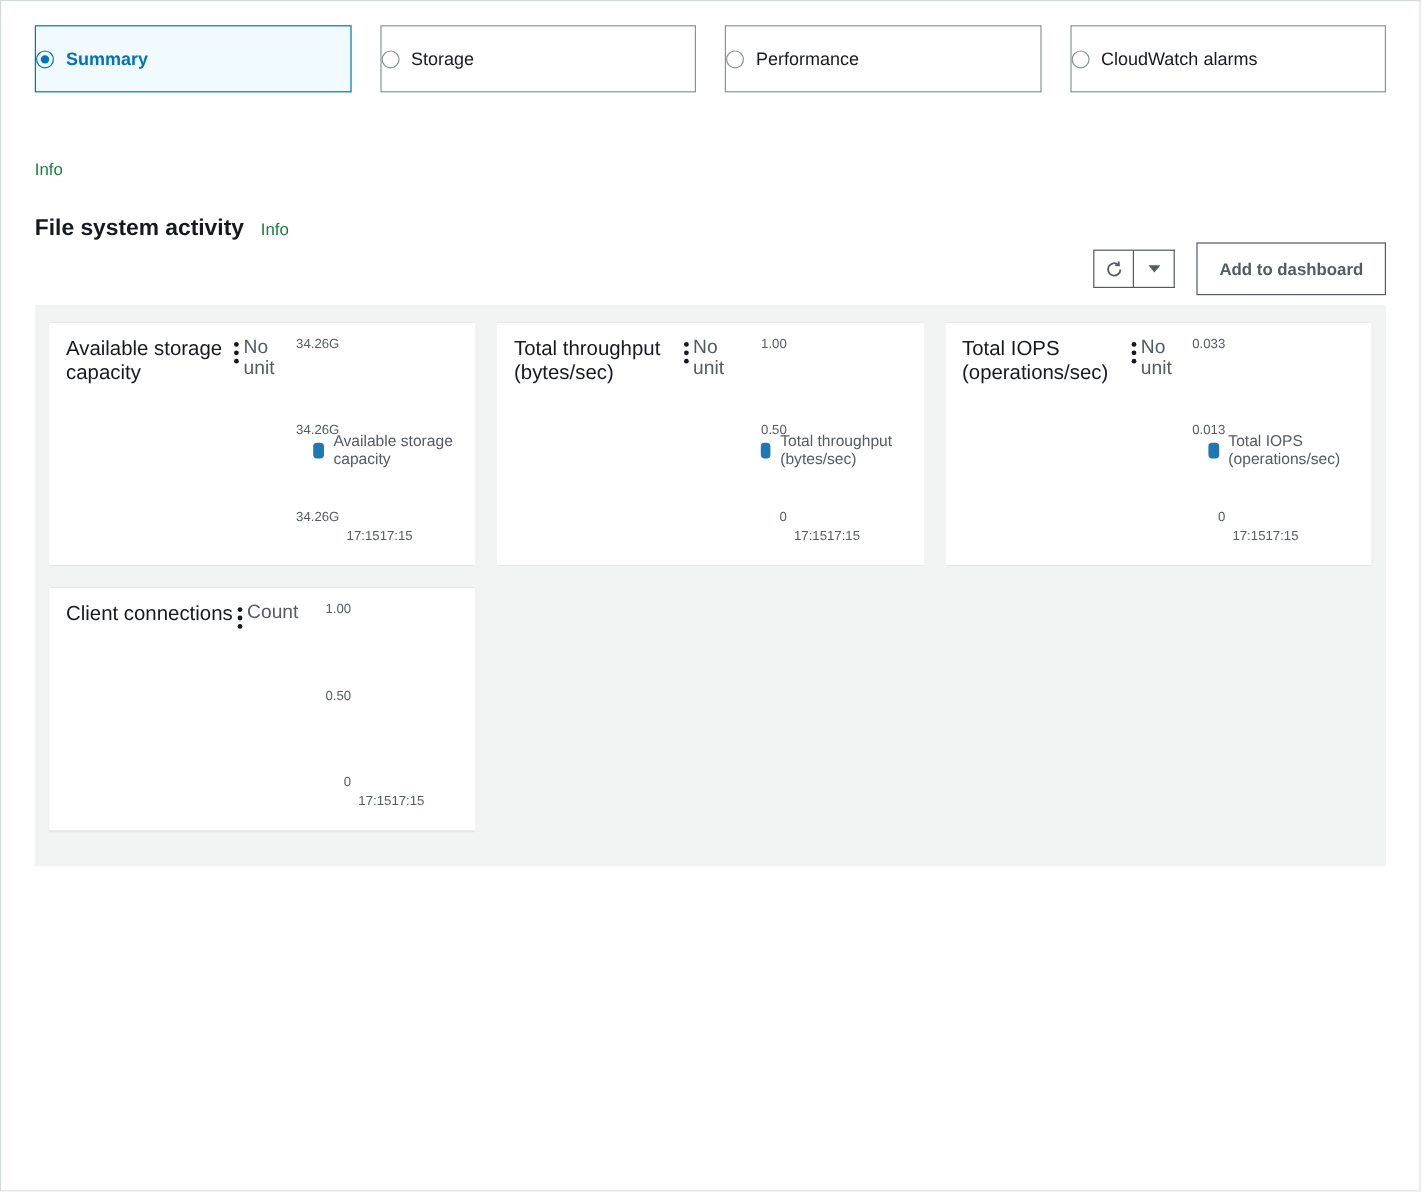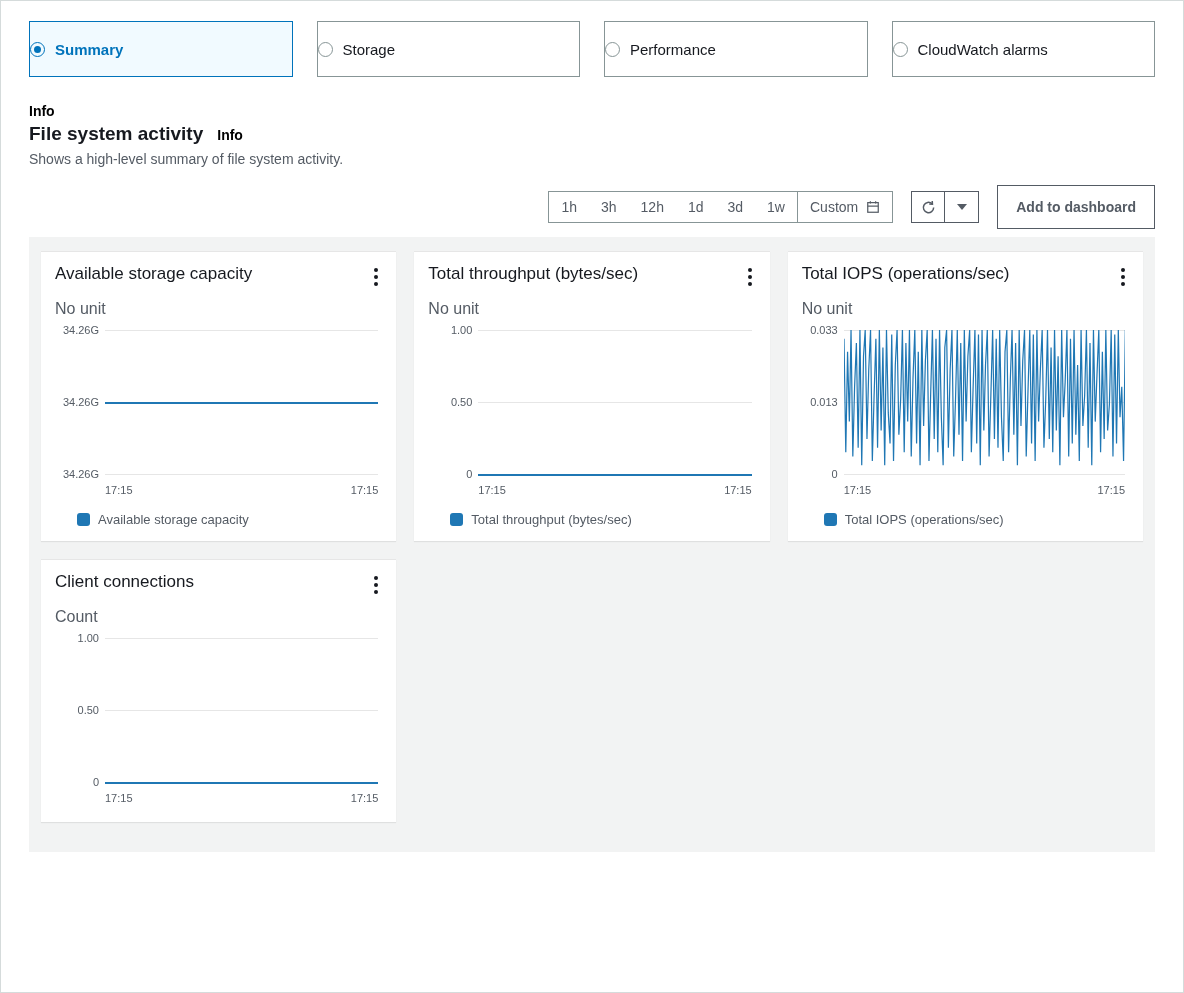--- a/index.html
+++ b/index.html
@@ -62,24 +62,25 @@
     align-items: baseline;
     gap: 14px;
     margin-top: 4px;
   }
   .section-title {
     font-size: 19px;
     font-weight: 700;
     color: #16191f;
   }
   .info-link {
-    color: #000000;
+    color: #15803d;
     font-size: 14px;
-    font-weight: 700;
-    cursor: pointer;
+    font-weight: 400;
+    cursor: pointer;
+    margin-top: 30px;
   }
   .section-desc {
     color: #545b64;
     font-size: 14px;
     margin: 6px 0 18px 0;
   }
   
   .toolbar-row {
     display: flex;
     justify-content: flex-end;
@@ -143,21 +144,21 @@
     display: grid;
     grid-template-columns: repeat(3, 1fr);
     gap: 18px;
   }
   .chart-card {
     background: #fff;
     border-top: 1px solid #e6e6e6;
     box-shadow: 0 1px 1px rgba(0,0,0,0.08);
     padding: 12px 14px 14px 14px;
     display: flex;
-    flex-direction: column;
+    flex-direction: row;
   }
   .chart-head {
     display: flex;
     justify-content: space-between;
     align-items: flex-start;
     margin-bottom: 10px;
   }
   .chart-title {
     font-size: 17px;
     font-weight: 400;
@@ -266,40 +267,22 @@
   </div>
 
   <div class="section-title-row">
     <span class="info-link">Info</span>
   </div>
 
   <div class="section-title-row">
     <span class="section-title">File system activity</span>
     <span class="info-link">Info</span>
   </div>
-  <div class="section-desc">Shows a high-level summary of file system activity.</div>
 
   <div class="toolbar-row">
-    <div class="range-group">
-      <button class="range-btn">1h</button>
-      <button class="range-btn">3h</button>
-      <button class="range-btn">12h</button>
-      <button class="range-btn">1d</button>
-      <button class="range-btn">3d</button>
-      <button class="range-btn">1w</button>
-      <button class="range-btn custom">
-        <span>Custom</span>
-        <svg width="14" height="14" viewBox="0 0 16 16" fill="none" stroke="#545b64" stroke-width="1.4">
-            <rect x="2" y="3" width="12" height="11"></rect>
-            <line x1="2" y1="7" x2="14" y2="7"></line>
-            <line x1="5" y1="1.5" x2="5" y2="4"></line>
-            <line x1="11" y1="1.5" x2="11" y2="4"></line>
-          </svg>
-      </button>
-    </div>
     <div class="btn-group">
       <button class="icon-btn">
         <svg width="15" height="15" viewBox="0 0 16 16" fill="none" stroke="#545b64" stroke-width="1.6">
             <path d="M13.5 8a5.5 5.5 0 1 1-1.8-4.1"></path>
             <polyline points="12,1 12.2,4.4 8.8,4.2"></polyline>
           </svg>
       </button>
       <button class="icon-btn">
         <svg width="10" height="10" viewBox="0 0 10 10">
             <polygon points="0,2 10,2 5,8" fill="#545b64"></polygon>

